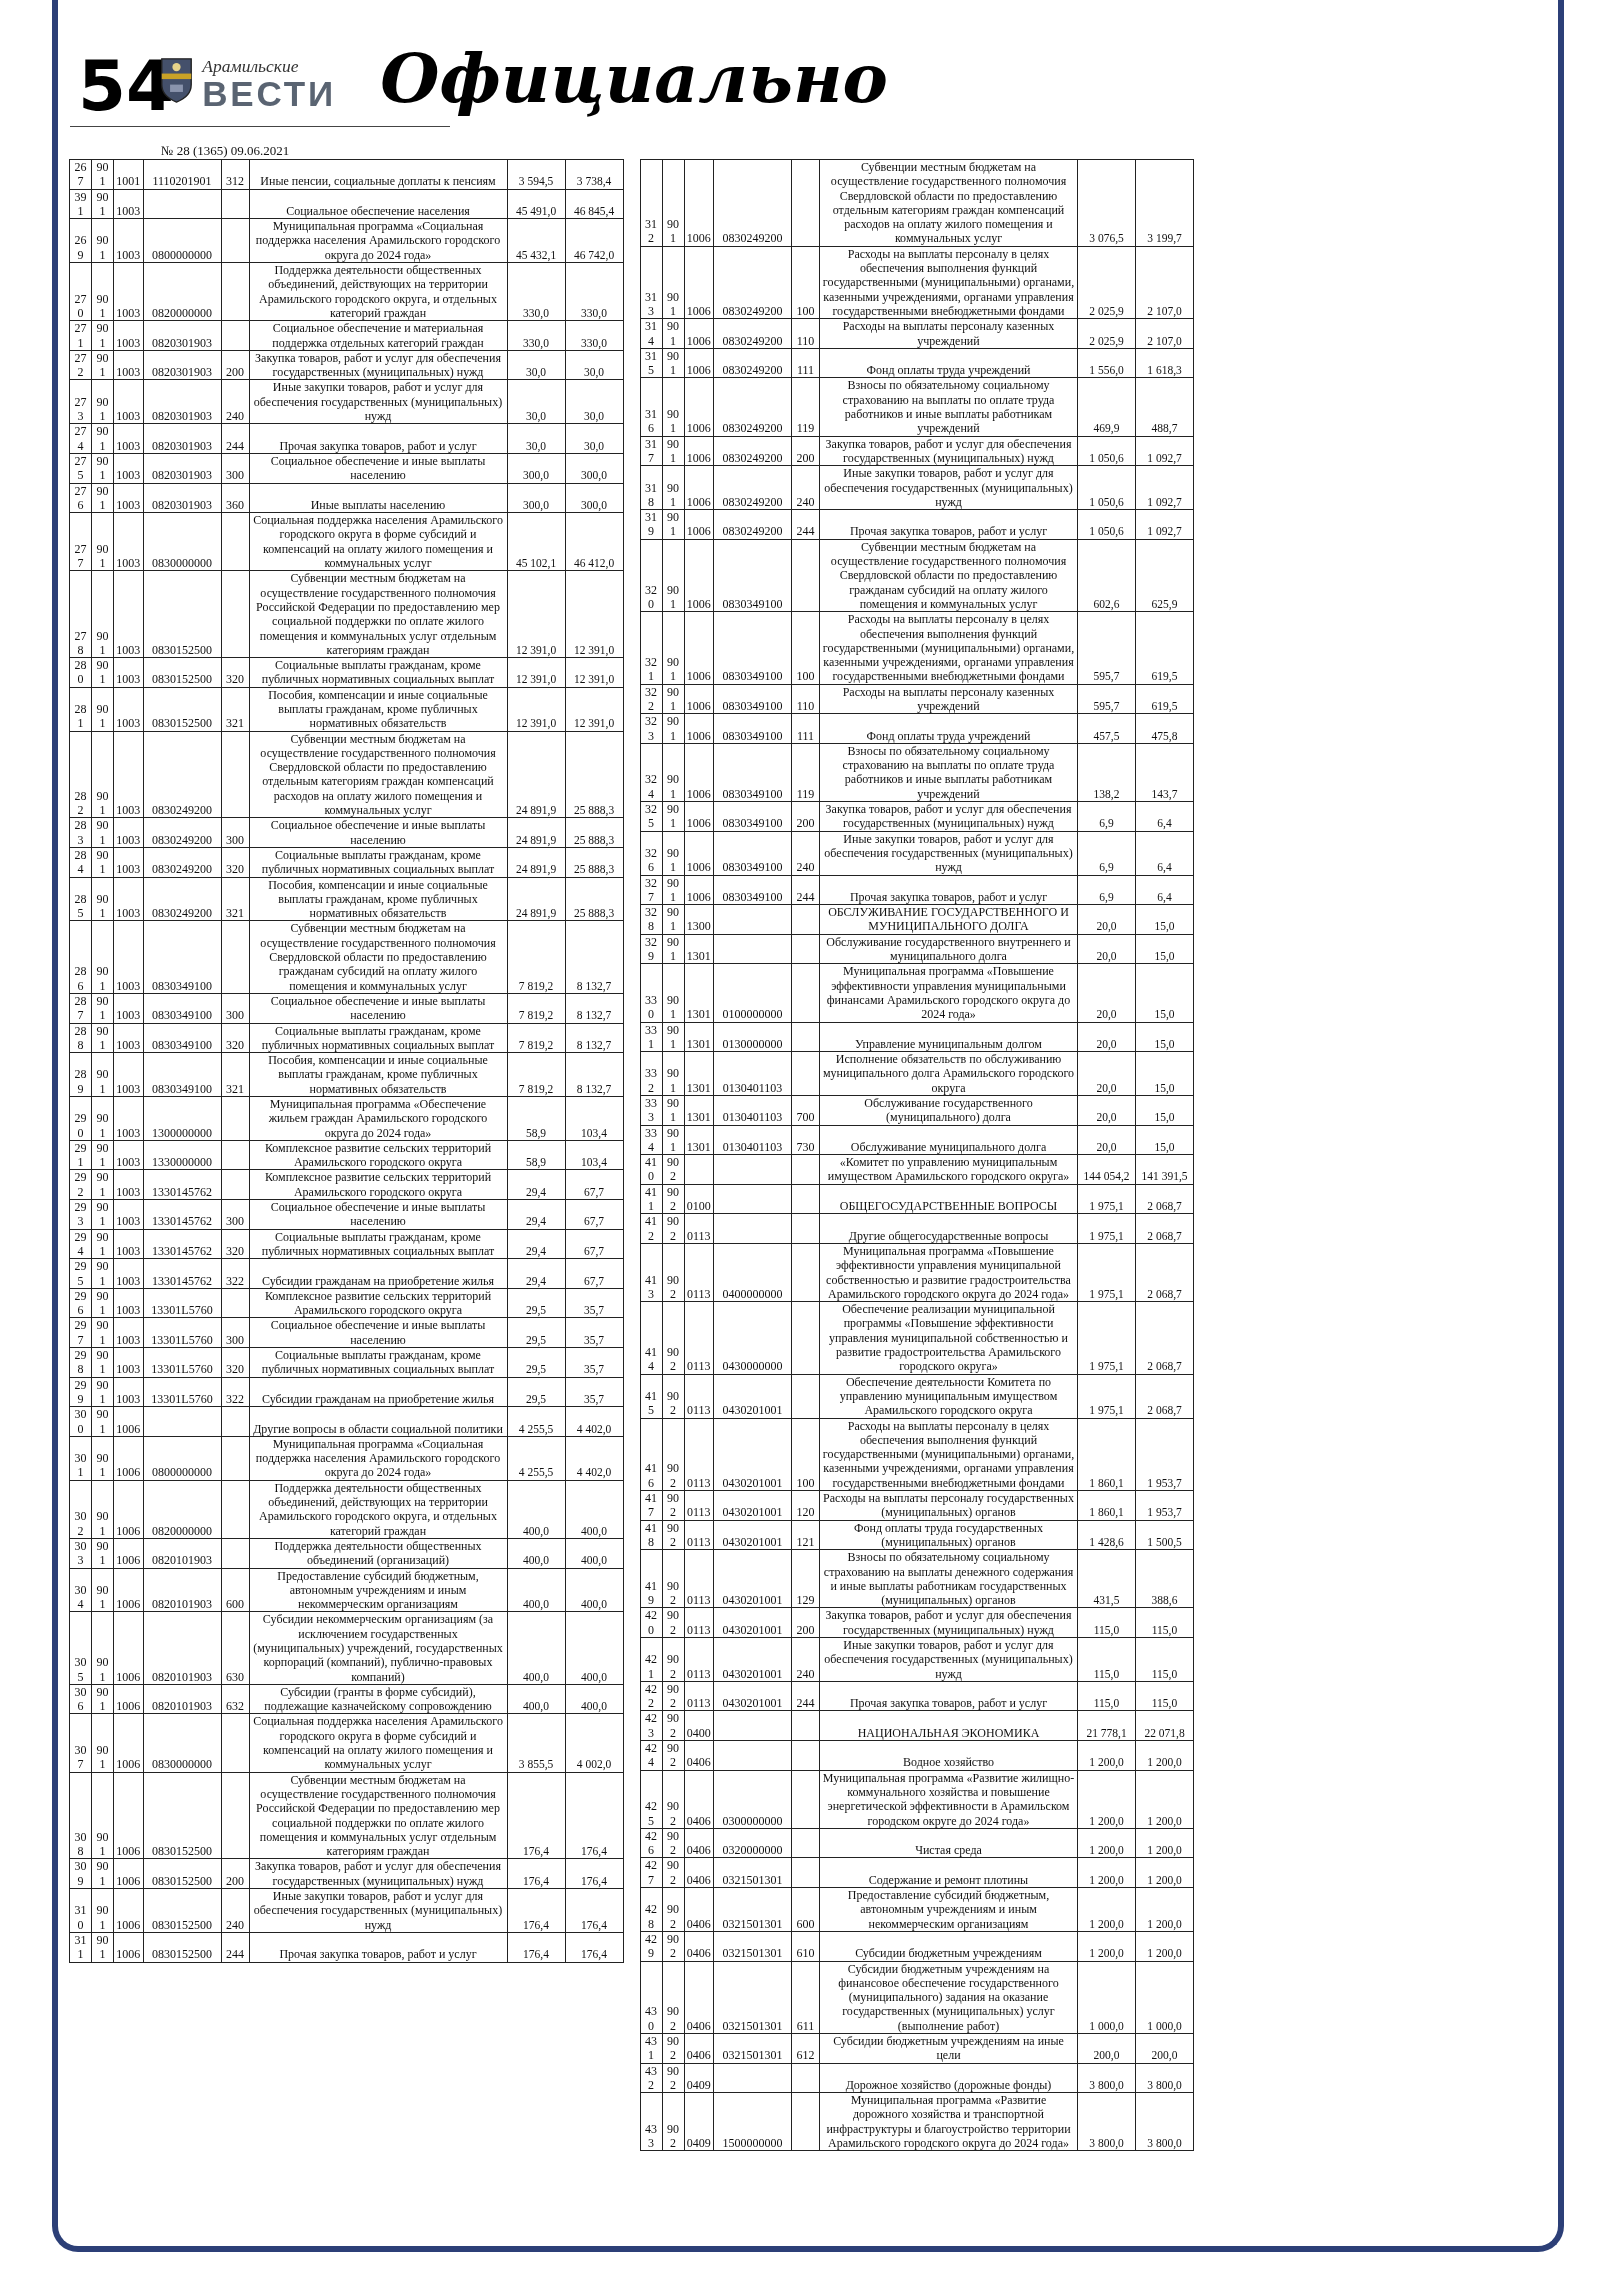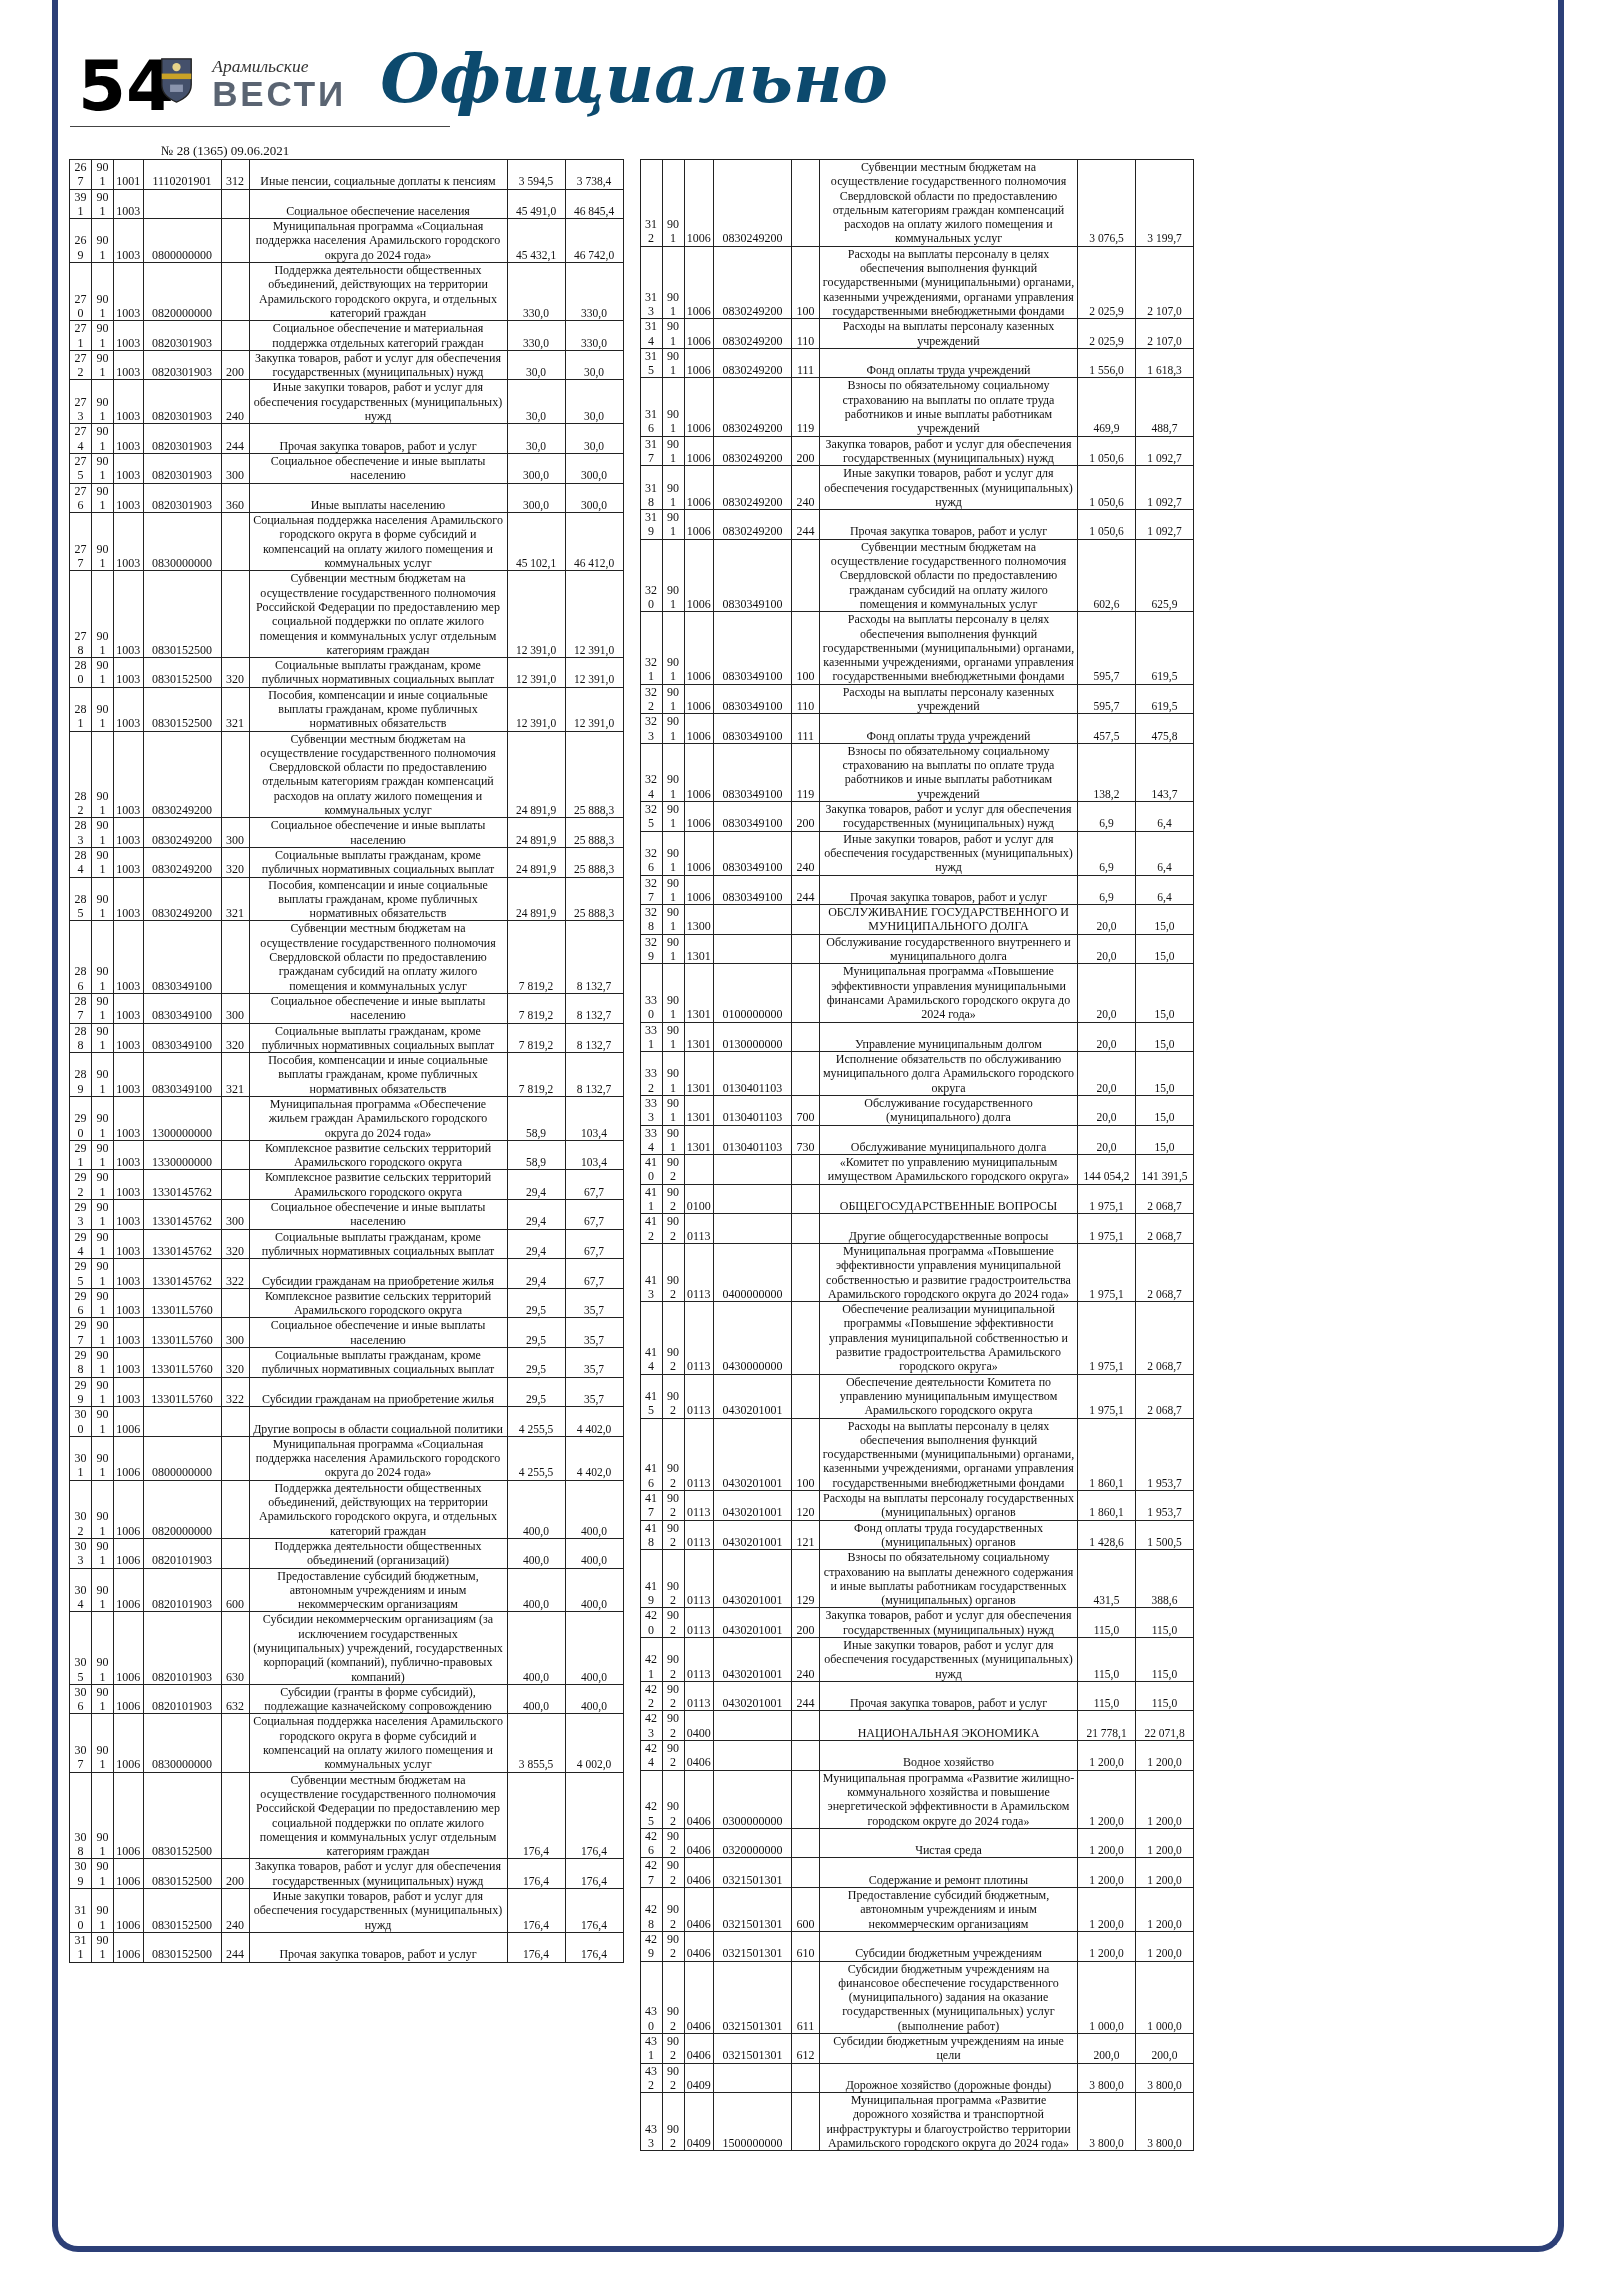--- a/index.html
+++ b/index.html
@@ -15,32 +15,32 @@
     border-radius:0 0 26px 26px;
     pointer-events:none;
   }
   
   .pageno{
     position:absolute;left:78px;top:52px;font-family:"DejaVu Sans", sans-serif;
     font-weight:bold;font-size:69px;line-height:1;color:#000;
   }
   .brand{position:absolute;left:159px;top:57px;display:flex;align-items:flex-start;gap:8.3px;}
   .crest{width:35px;height:46px;flex:0 0 auto;}
-  .brand-text{display:flex;flex-direction:column;margin-left:10px;}
+  .brand-text{display:flex;flex-direction:column;}
   .brand-top{font-style:italic;font-size:17.5px;line-height:1.1;color:#333;}
   .brand-bottom{
     font-family:"Liberation Sans", sans-serif;font-weight:bold;font-size:35px;line-height:1.02;
     letter-spacing:2.8px;color:#5a6472;
   }
   .header-rule{position:absolute;left:70px;top:126px;width:380px;border-top:1.8px solid #444;}
   .issue{position:absolute;left:161px;top:143px;font-size:13px;color:#111;}
   .section-title{
     position:absolute;left:69px;top:41px;width:1130px;text-align:center;
     font-family:"DejaVu Serif", serif;font-style:italic;font-weight:600;
-    font-size:68px;line-height:1.1;color:#0c4a6e;
+    font-size:68px;line-height:1.1;color:#000000;
   }
   
   .columns{position:absolute;left:69px;top:159px;display:flex;gap:16px;align-items:flex-start;}
   table.budget{
     border-collapse:collapse;table-layout:fixed;width:554px;
     font-size:12px;line-height:14.3px;
   }
   table.budget td{
     border:0.9px solid #222;padding:0 1.8px;text-align:center;vertical-align:bottom;
     word-wrap:break-word;overflow-wrap:break-word;

